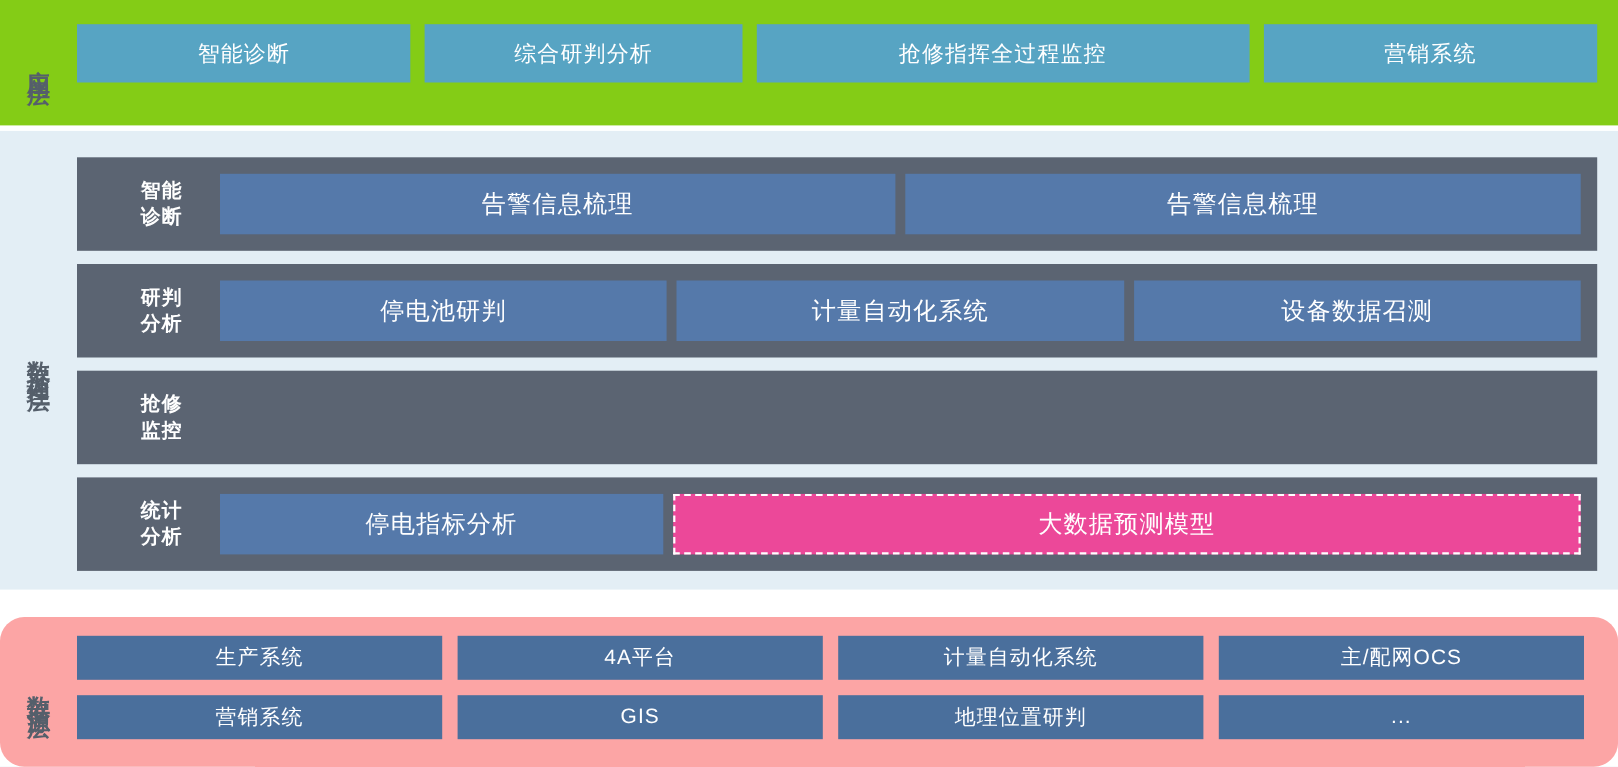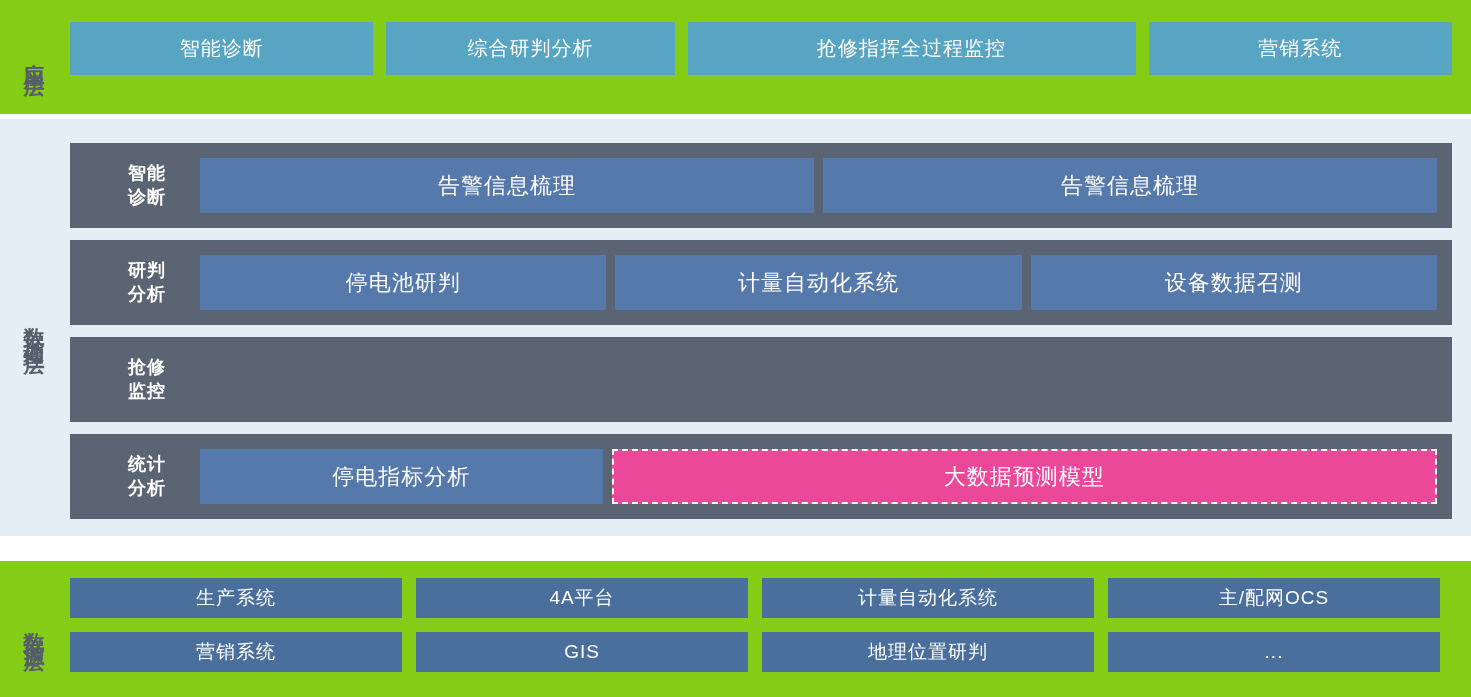--- a/index.html
+++ b/index.html
@@ -6,21 +6,21 @@
   body {
     width: 1471px; height: 697px;
     background: #ffffff;
     font-family: "Liberation Sans", "DejaVu Sans", sans-serif;
     position: relative;
     overflow: hidden;
   }
   .section { position: absolute; left: 0; right: 0; }
   #sec-app  { top: 0;     height: 114px; background: #84cc16; }
   #sec-proc { top: 119px; height: 417px; background: #e3eef5; }
-  #sec-src  { top: 561px; height: 136px; background: #84cc16; }
+  #sec-src  { top: 561px; height: 136px; background: #fca5a5; border-radius: 22px; }
 
   .v-label {
     position: absolute;
     left: 20px; top: 50%;
     transform: translateY(-50%);
     writing-mode: vertical-lr;
     text-orientation: upright;
     font-weight: bold;
     font-size: 21px;
     letter-spacing: 7px;

